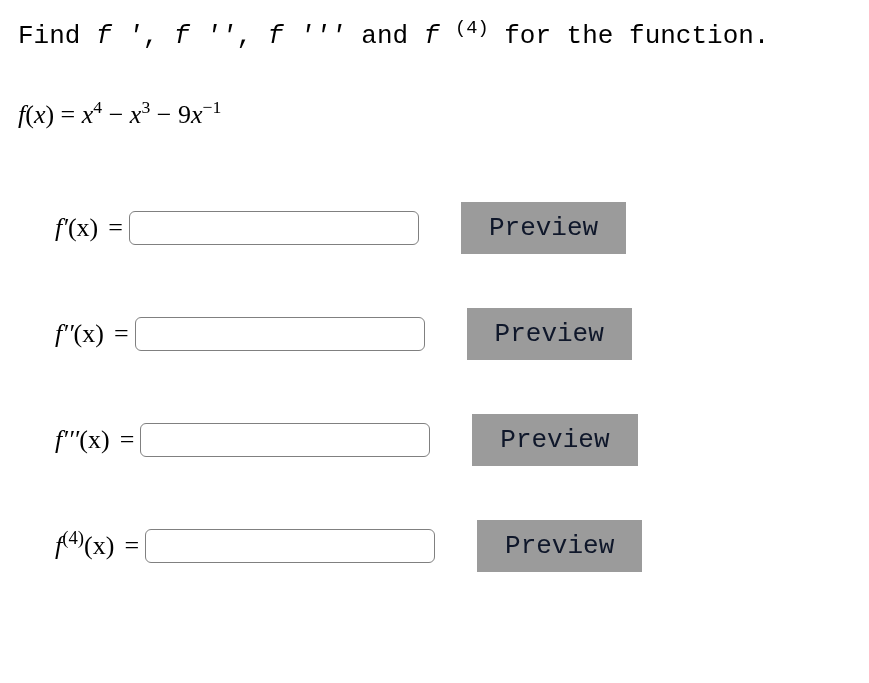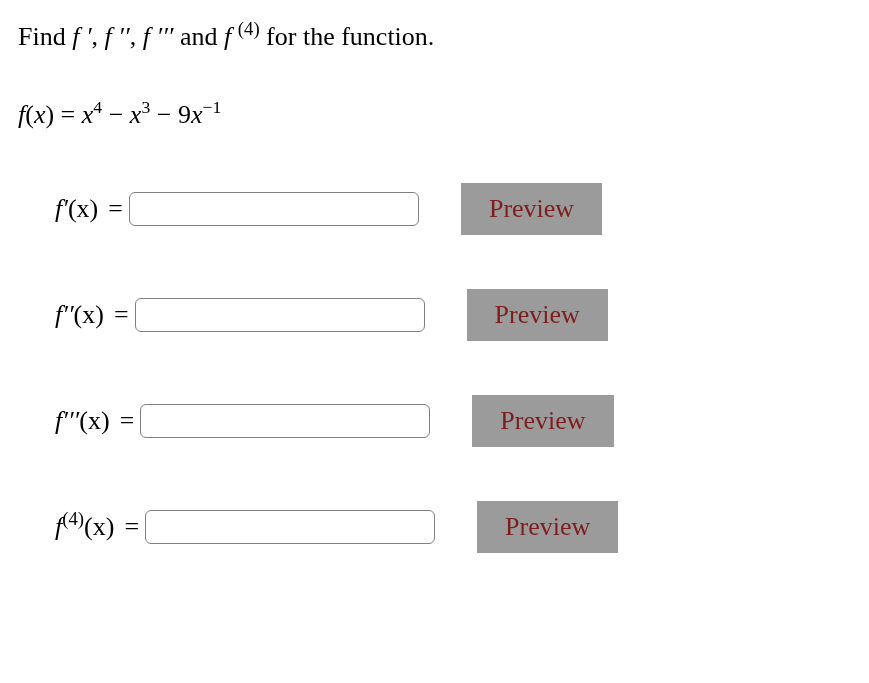--- a/index.html
+++ b/index.html
@@ -7,23 +7,24 @@
     padding: 20px 18px;
     font-family: "Times New Roman", Times, serif;
     font-size: 26px;
     color: #000;
     width: 869px;
     box-sizing: border-box;
   }
   .instruction {
     margin-bottom: 46px;
     line-height: 1.3;
+    font-family: Liberation Mono, monospace;
   }
   .fn-def {
-    margin-bottom: 53px;
+    margin-bottom: 72px;
     font-style: italic;
   }
   .row {
     display: flex;
     align-items: center;
     margin-bottom: 54px;
     margin-left: 37px;
   }
   .label {
     font-style: italic;
@@ -40,24 +41,24 @@
     height: 34px;
     width: 290px;
     background: #fff;
     padding: 0 6px;
     font-size: 20px;
     box-sizing: border-box;
   }
   .preview-btn {
     margin-left: 42px;
     background: #9b9b9b;
-    color: #7f1d1d;
+    color: #0f172a;
     border: none;
     font-size: 26px;
-    font-family: Liberation Serif, serif;
+    font-family: Liberation Mono, monospace;
     padding: 11px 28px;
     cursor: pointer;
     text-align: right;
   }
   
   .mi { font-style: italic; }
   .rm { font-style: normal; }
   sup {
     font-size: 0.68em;
     vertical-align: super;

